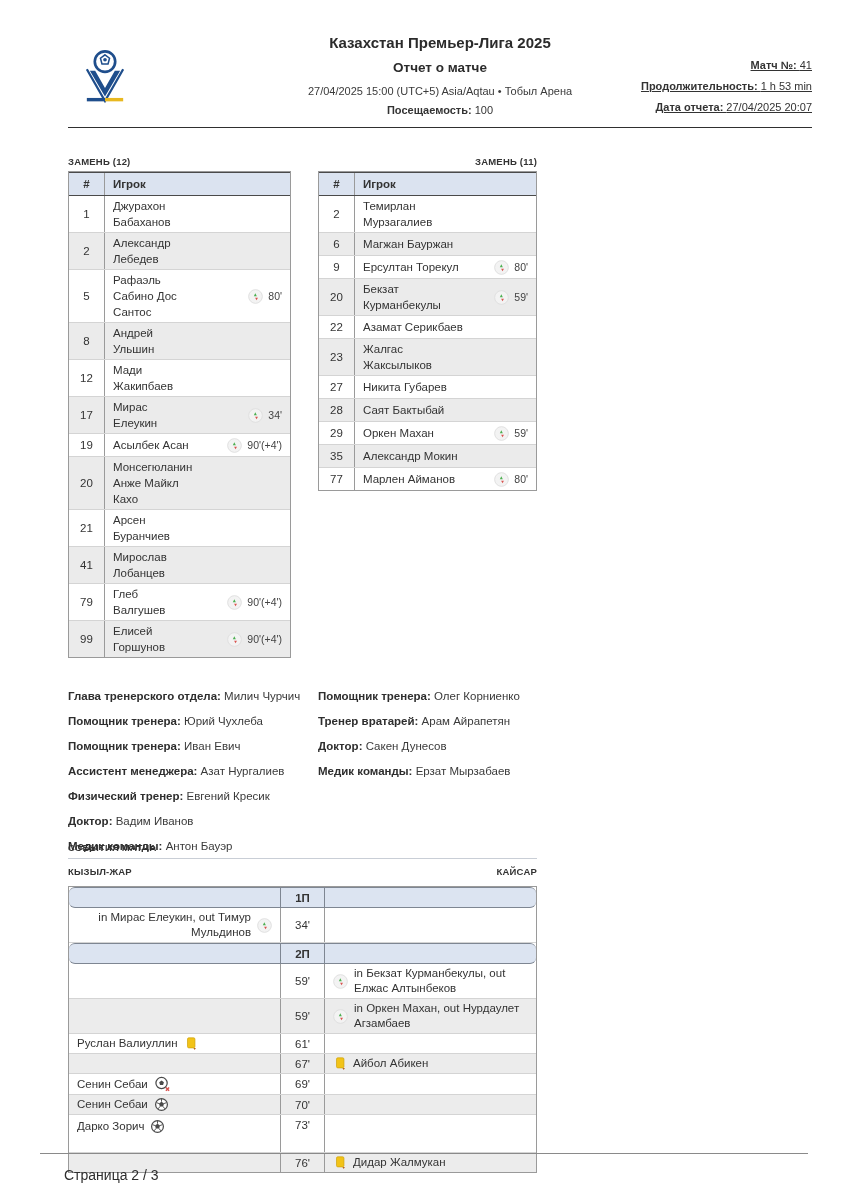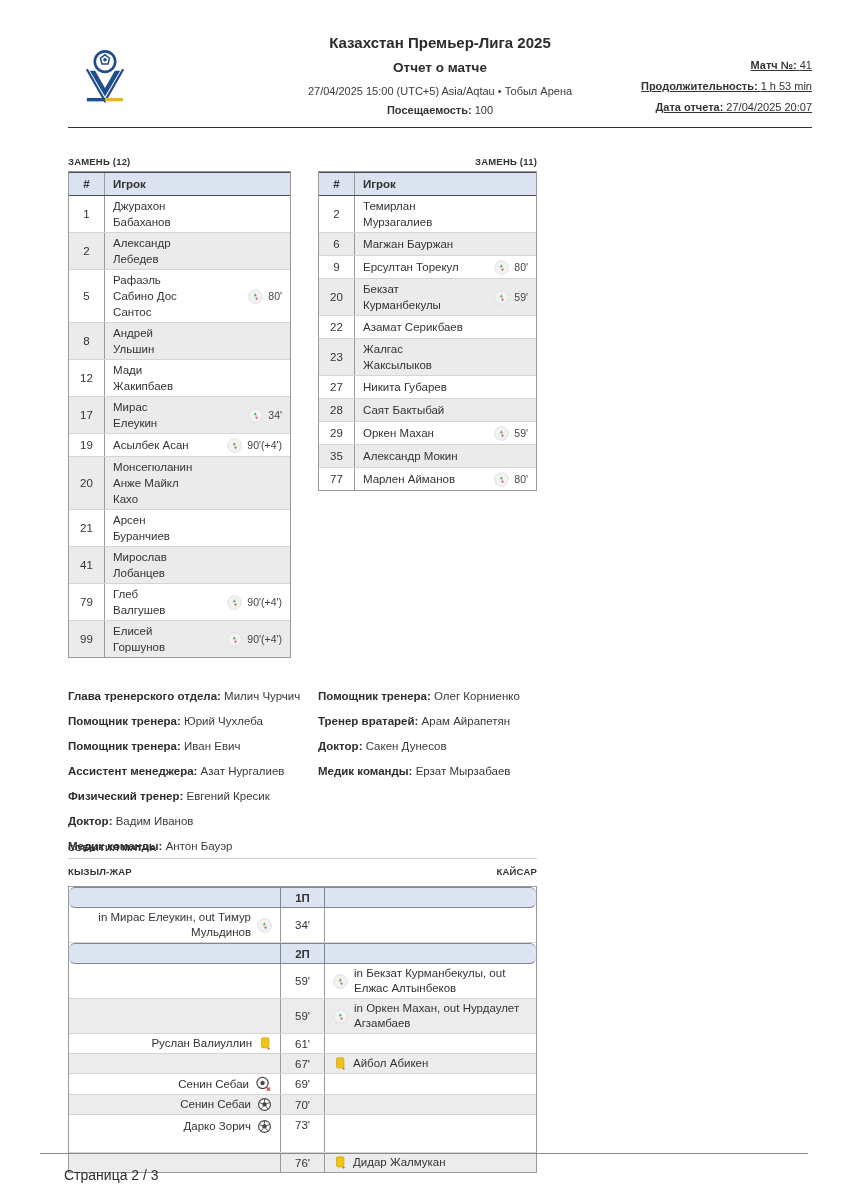--- a/index.html
+++ b/index.html
@@ -43,21 +43,21 @@
   
   .events { position:absolute; top:842px; left:68px; width:469px; }
   .ev-rule { border-top:1px solid #c9ced6; margin:5px 0 7px 0; }
   .teams-row { display:flex; justify-content:space-between; margin-bottom:5px; }
   .etable { border:1px solid #9a9a9a; }
   .erow { display:flex; border-bottom:1px solid #d4d4d4; background:#fff; }
   .erow:last-child { border-bottom:none; }
   .erow.alt { background:#ececec; }
   .erow.period { background:#dce4f1; border-top:1px solid #7e8692; border-bottom:1px solid #7e8692;border-radius:6px; }
   .ecell { flex:1; display:flex; align-items:center; font-size:11.5px; line-height:15px; padding:2px 8px; min-height:19px; }
-  .ecell.home { justify-content:flex-end; text-align:right; gap:6px; }
+  .ecell.home { text-align:right; gap:6px; }
   .ecell.away { justify-content:flex-start; text-align:left; gap:6px; }
   .etime { flex:0 0 45px; width:45px; border-left:1px solid #9a9a9a; border-right:1px solid #9a9a9a; display:flex; align-items:center; justify-content:center; font-size:11.5px; }
   .erow.period .etime { font-weight:bold; border-left-color:#7e8692; border-right-color:#7e8692; }
   .erow.tall .ecell, .erow.tall .etime { align-items:flex-start; padding-top:4px; }
   .erow.tall { min-height:38px; }
   .icn { display:inline-flex; flex:0 0 auto; }
 
   
   .foot-rule { position:absolute; left:40px; width:768px; top:1153px; border-top:1.5px solid #8a8a8a; }
   .foot-text { position:absolute; left:64px; top:1167px; font-size:14px; color:#2e2e2e; }

